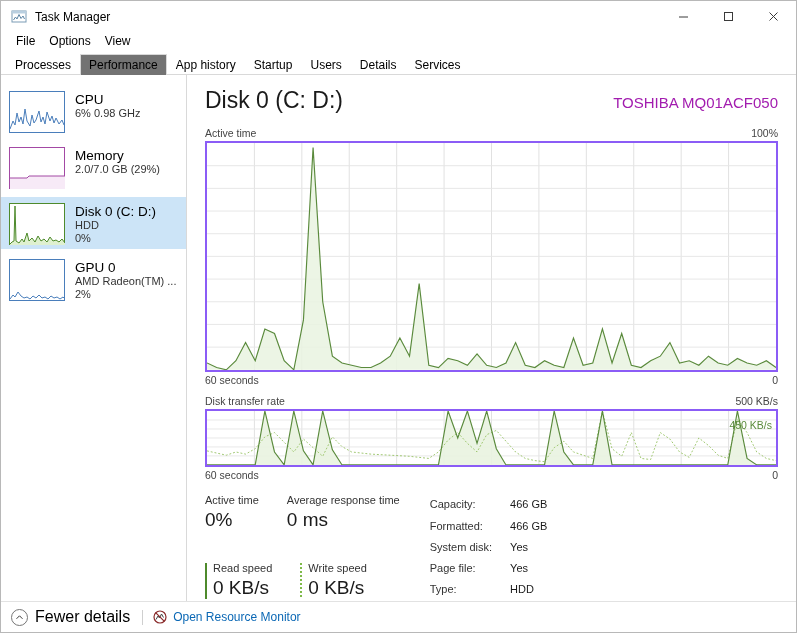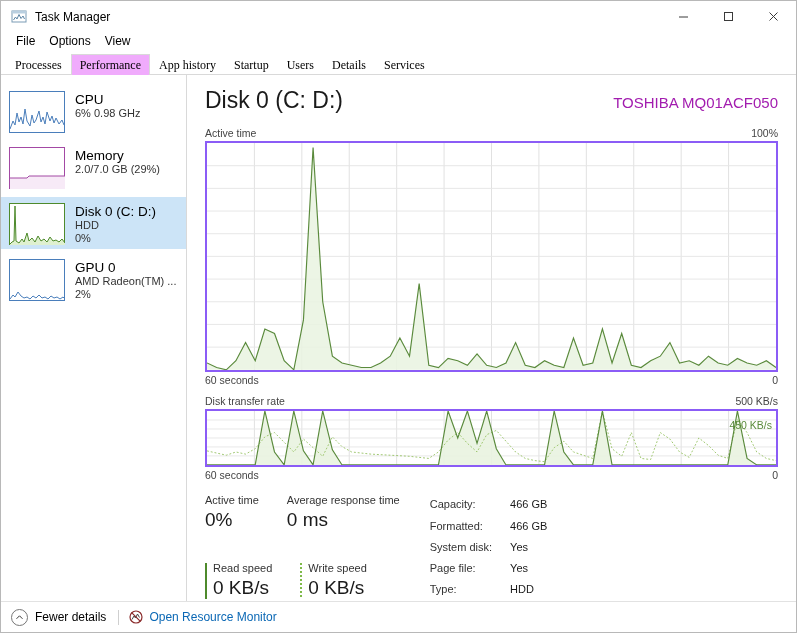--- a/index.html
+++ b/index.html
@@ -85,25 +85,24 @@
   }
   .tab {
     font-size: 12px;
     padding: 3px 8px 3px 8px;
     line-height: 14px;
     color: #000;
     border: 1px solid transparent;
     border-bottom: none;
     position: relative;
     top: 1px;
-    font-family: Liberation Serif, serif;
   }
   .tab.active {
     border-color: #d9d9d9;
-    background: #f0abfc;
+    background: #737373;
     z-index: 2;
     margin-top: 40px;
   }
 
   
   .content {
     flex: 1 1 auto;
     display: flex;
     min-height: 0;
     border-top: none;
@@ -255,21 +254,21 @@
     height: 30px;
     display: flex;
     align-items: center;
     padding-left: 10px;
     border-top: 1px solid #e2e2e2;
     background: #ffffff;
   }
   .fewer {
     display: flex;
     align-items: center;
-    font-size: 12px;
+    font-size: 16px;
     color: #000;
     margin-right: 10px;
   }
   .chev-circle {
     width: 15px; height: 15px;
     border: 1px solid #767676;
     border-radius: 50%;
     margin-right: 7px;
     display: flex; align-items: center; justify-content: center;
     flex: 0 0 auto;

